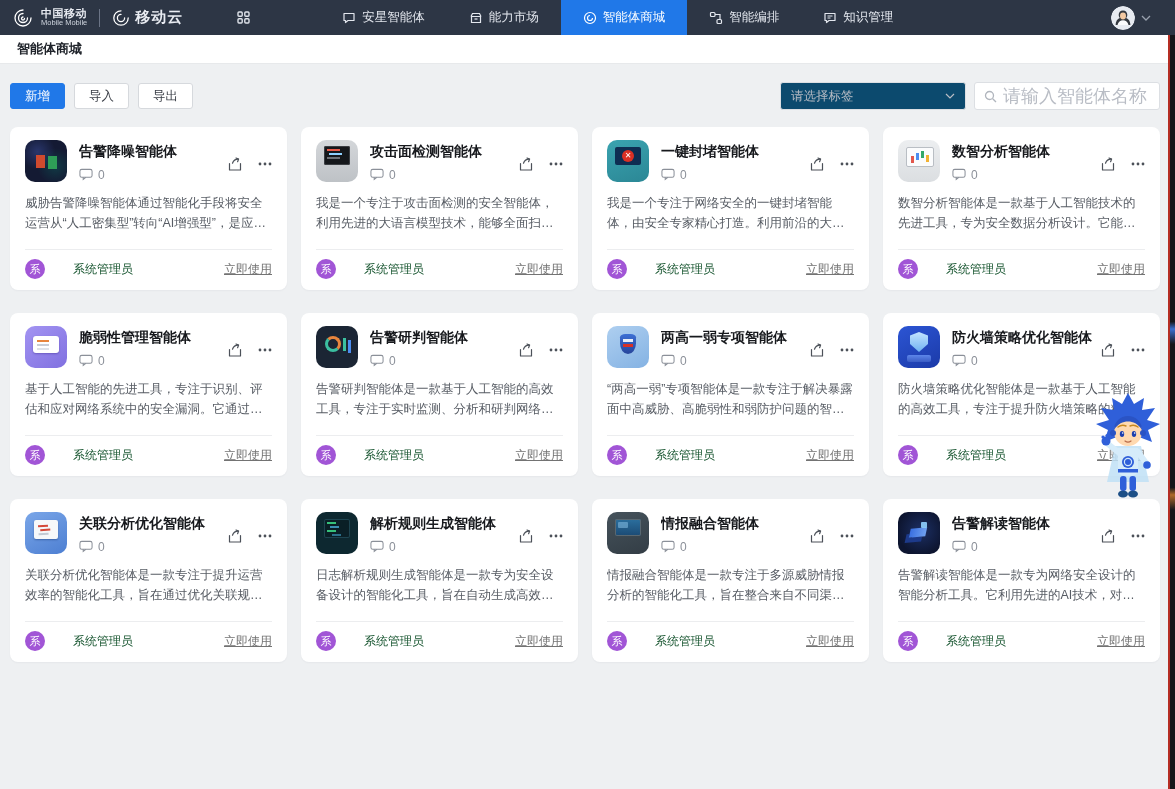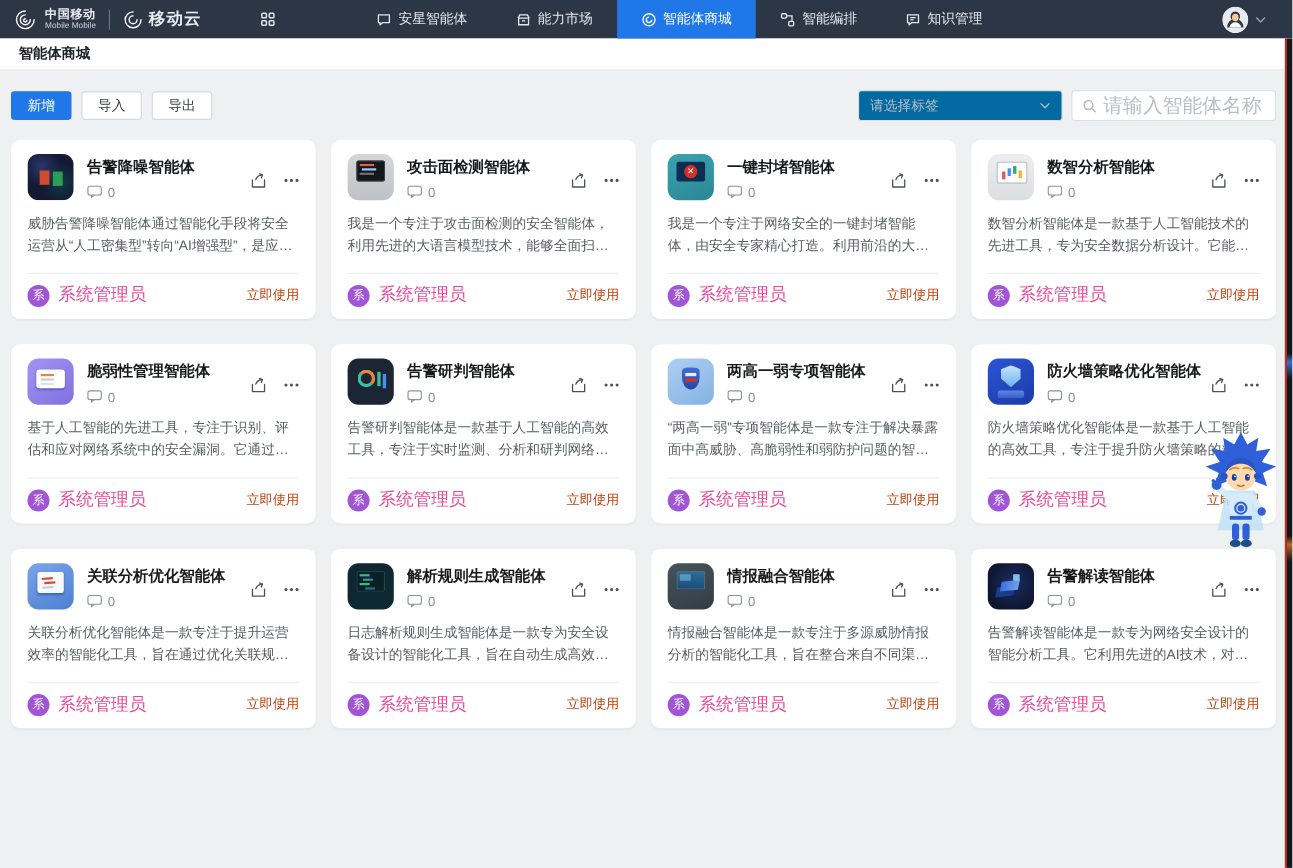--- a/index.html
+++ b/index.html
@@ -41,21 +41,21 @@
   
   .toolbar { display:flex; align-items:center; padding:18px 15px 0 10px; }
   .btn {
     height:26px; padding:0 14px; margin-right:9px; font-size:12.5px;
     border:1px solid #d6d9dd; border-radius:3px; background:#fff; color:#383d45; cursor:pointer;
     font-family:Liberation Sans, sans-serif;
   }
   .btn-primary { background:#2078e8; border-color:#2078e8; color:#fff; }
   .toolbar-right { margin-left:auto; display:flex; gap:8px; }
   .select-box {
-    width:186px; height:28px; background:#0369a1; border:1px solid #dcdfe3; border-radius:3px;
+    width:186px; height:28px; background:#0c4a6e; border:1px solid #dcdfe3; border-radius:3px;
     display:flex; align-items:center; padding:0 10px; color:#b9bdc5; font-size:12.5px; cursor:pointer;
   }
   .select-box .sel-text { flex:1; }
   .search-box {
     width:186px; height:28px; background:#fff; border:1px solid #dcdfe3; border-radius:3px;
     display:flex; align-items:center; padding:0 9px; gap:6px;
   }
   .search-box input {
     border:none; outline:none; flex:1; min-width:0; font-size:18px; color:#333; font-family:inherit;
   }
@@ -82,22 +82,22 @@
   .icon-btn { cursor:pointer; display:flex; align-items:center; }
   .card-desc {
     margin-top:11px; font-size:12.5px; color:#575c64; line-height:1.62;
     display:-webkit-box; -webkit-line-clamp:2; -webkit-box-orient:vertical; overflow:hidden;
   }
   .card-foot { margin-top:auto; border-top:1px solid #ecedef; padding-top:9px; display:flex; align-items:center; }
   .owner-avatar {
     width:20px; height:20px; border-radius:50%; background:#a155d6; color:#fff; font-size:11px;
     display:flex; align-items:center; justify-content:center; margin-right:8px; flex:0 0 auto;
   }
-  .owner-name { font-size:16px; color:#ec4899; }
-  .use-link { margin-left:auto; font-size:12px; color:#c2410c; cursor:pointer; }
+  .owner-name { font-size:12px; color:#14532d;margin-left:20px; }
+  .use-link { margin-left:auto; font-size:12px; color:#737373; cursor:pointer;text-decoration:underline; }
 
   
   .tile-0 { background:#141a33;
     background-image:radial-gradient(circle at 30% 28%,rgba(96,126,255,.28),transparent 42%),
                      radial-gradient(circle at 72% 62%,rgba(0,205,150,.18),transparent 45%); }
   .tile-0::before { left:11px; top:15px; width:9px; height:13px; background:#cf4a2e; box-shadow:12px 1px 0 #2e9e57; }
   .tile-1 { background:linear-gradient(180deg,#d4d7da,#bec2c6); }
   .tile-1::before { left:8px; top:6px; width:26px; height:19px; background:#15171b; border-radius:2px; box-shadow:inset 0 0 0 1px #3a3d42; }
   .tile-1::after { left:11px; top:9px; width:13px; height:2px; background:#e85a4a; box-shadow:2px 4px 0 #8fd0ff,0 8px 0 #6d7076; }
   .tile-2 { background:linear-gradient(160deg,#3aa3b0,#2b8795); }

